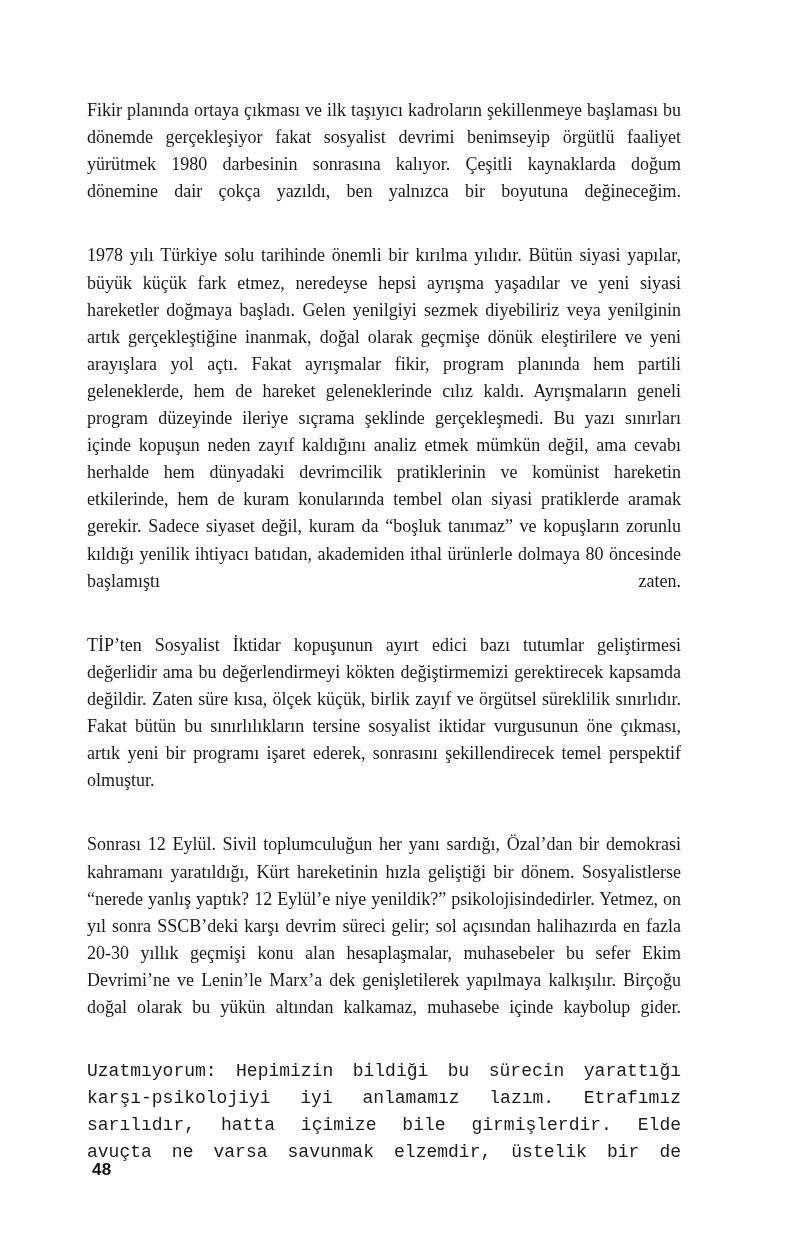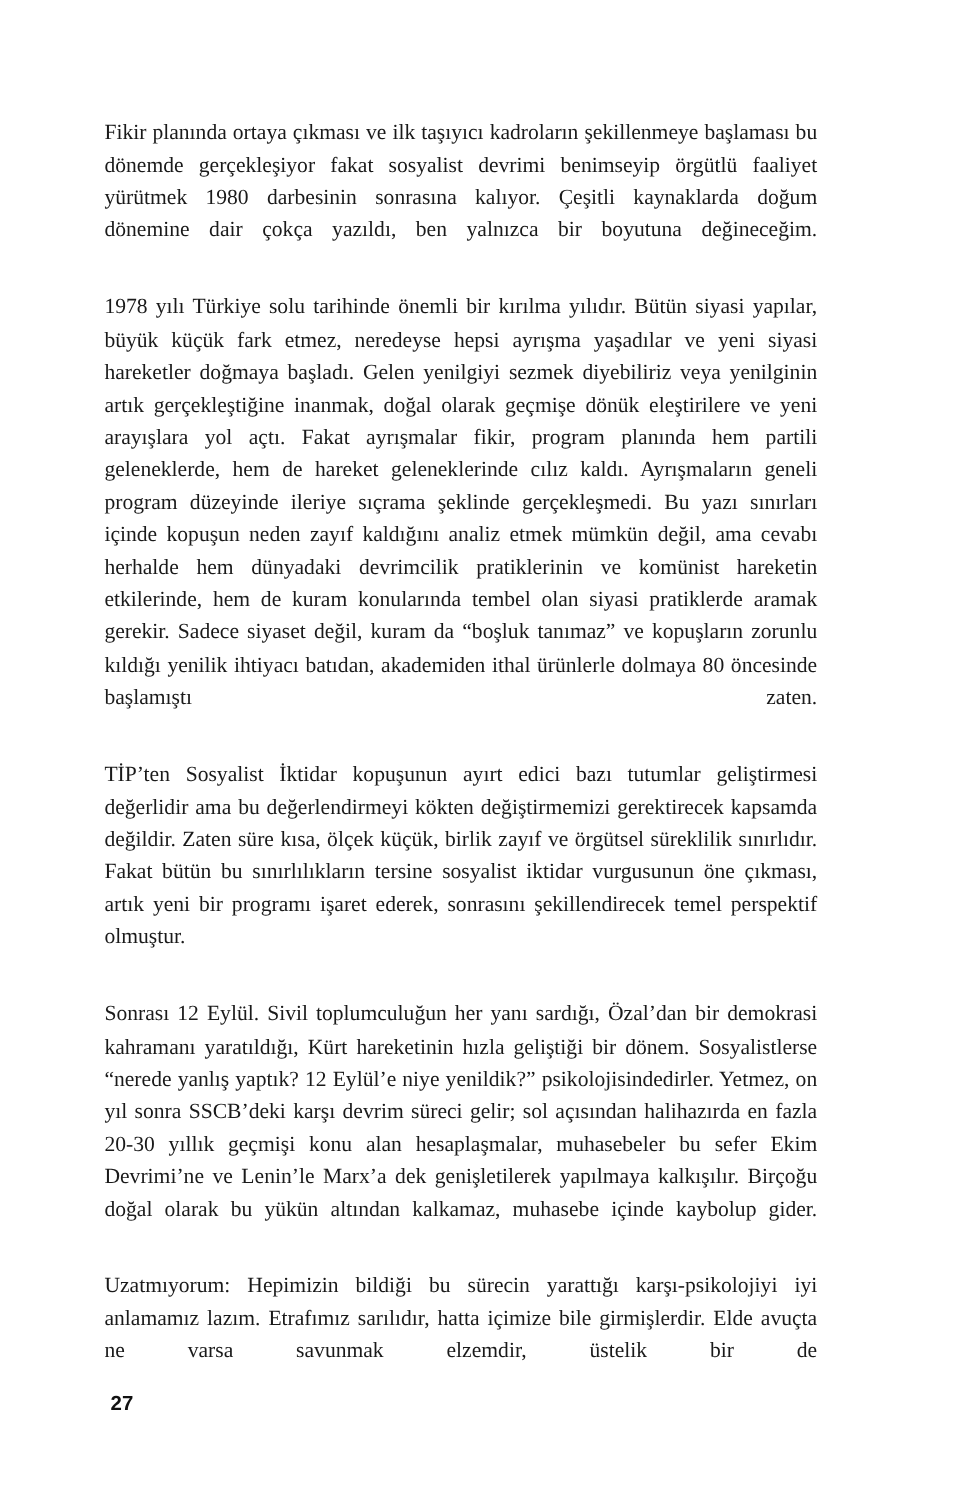--- a/index.html
+++ b/index.html
@@ -36,20 +36,21 @@
     text-justify: inter-word;
     color: #1a1a1a;
     margin: 0 0 10px 0;
     hyphens: manual;
     -webkit-hyphens: manual;
     word-spacing: 0.01em;
   }
 
   .para:last-child {
     margin-bottom: 0;
+    font-family: Liberation Mono, monospace;
   }
 
   
   .para::after {
     content: "";
     display: inline-block;
     width: 100%;
   }
 
   .page-number {
@@ -69,15 +70,15 @@
 <div class="page">
 
   <div class="text-column">
     <p class="para">Fikir planında ortaya çıkması ve ilk taşıyıcı kadroların şekillenmeye başlaması bu dönemde gerçekleşiyor fakat sosyalist devrimi benimseyip örgütlü faaliyet yürütmek 1980 darbesinin sonrasına kalıyor. Çeşitli kaynaklarda doğum dönemine dair çokça yazıldı, ben yalnızca bir boyutuna değineceğim.</p>
     <p class="para">1978 yılı Türkiye solu tarihinde önemli bir kırılma yılıdır. Bütün siyasi yapılar, büyük küçük fark etmez, neredeyse hepsi ayrışma yaşadılar ve yeni siyasi hareketler doğmaya başladı. Gelen yenilgiyi sezmek diyebiliriz veya yenilginin artık gerçekleştiğine inanmak, doğal olarak geçmişe dönük eleştirilere ve yeni arayışlara yol açtı.  Fakat ayrışmalar fikir, program planında hem partili geleneklerde, hem de hareket geleneklerinde cılız kaldı. Ayrışmaların geneli program düzeyinde ileriye sıçrama şeklinde gerçekleşmedi. Bu yazı sınırları içinde kopuşun neden zayıf kaldığını analiz etmek mümkün değil, ama cevabı herhalde hem dünyadaki devrimcilik pratiklerinin ve komünist hareketin etkilerinde, hem de kuram konularında tembel olan siyasi pratiklerde aramak gerekir. Sadece siyaset değil, kuram da “boşluk tanımaz” ve kopuşların zorunlu kıldığı yenilik ihtiyacı batıdan, akademiden ithal ürünlerle dolmaya 80 öncesinde başlamıştı zaten.</p>
     <p class="para">TİP’ten Sosyalist İktidar kopuşunun ayırt edici bazı tutumlar geliştirmesi değerlidir ama bu değerlendirmeyi kökten değiştirmemizi gerektirecek kapsamda değildir. Zaten süre kısa, ölçek küçük, birlik zayıf ve örgütsel süreklilik sınırlıdır. Fakat bütün bu sınırlılıkların tersine sosyalist iktidar vurgusunun öne çıkması, artık yeni bir programı işaret ederek, sonrasını şekillendirecek temel perspektif olmuştur.</p>
     <p class="para">Sonrası 12 Eylül. Sivil toplumculuğun her yanı sardığı, Özal’dan bir demokrasi kahramanı yaratıldığı, Kürt hareketinin hızla geliştiği bir dönem. Sosyalistlerse “nerede yanlış yaptık? 12 Eylül’e niye yenildik?” psikolojisindedirler. Yetmez, on yıl sonra SSCB’deki karşı devrim süreci gelir; sol açısından halihazırda en fazla 20-30 yıllık geçmişi konu alan hesaplaşmalar, muhasebeler bu sefer Ekim Devrimi’ne ve Lenin’le Marx’a dek genişletilerek yapılmaya kalkışılır. Birçoğu doğal olarak bu yükün altından kalkamaz, muhasebe içinde kaybolup gider.</p>
     <p class="para">Uzatmıyorum: Hepimizin bildiği bu sürecin yarattığı karşı-psikolojiyi iyi anlamamız lazım. Etrafımız sarılıdır, hatta içimize bile girmişlerdir. Elde avuçta ne varsa savunmak elzemdir, üstelik bir de</p>
   </div>
 
-  <div class="page-number">27</div>
+  <div class="page-number">48</div>
 
 </div>
 
 </body></html>

